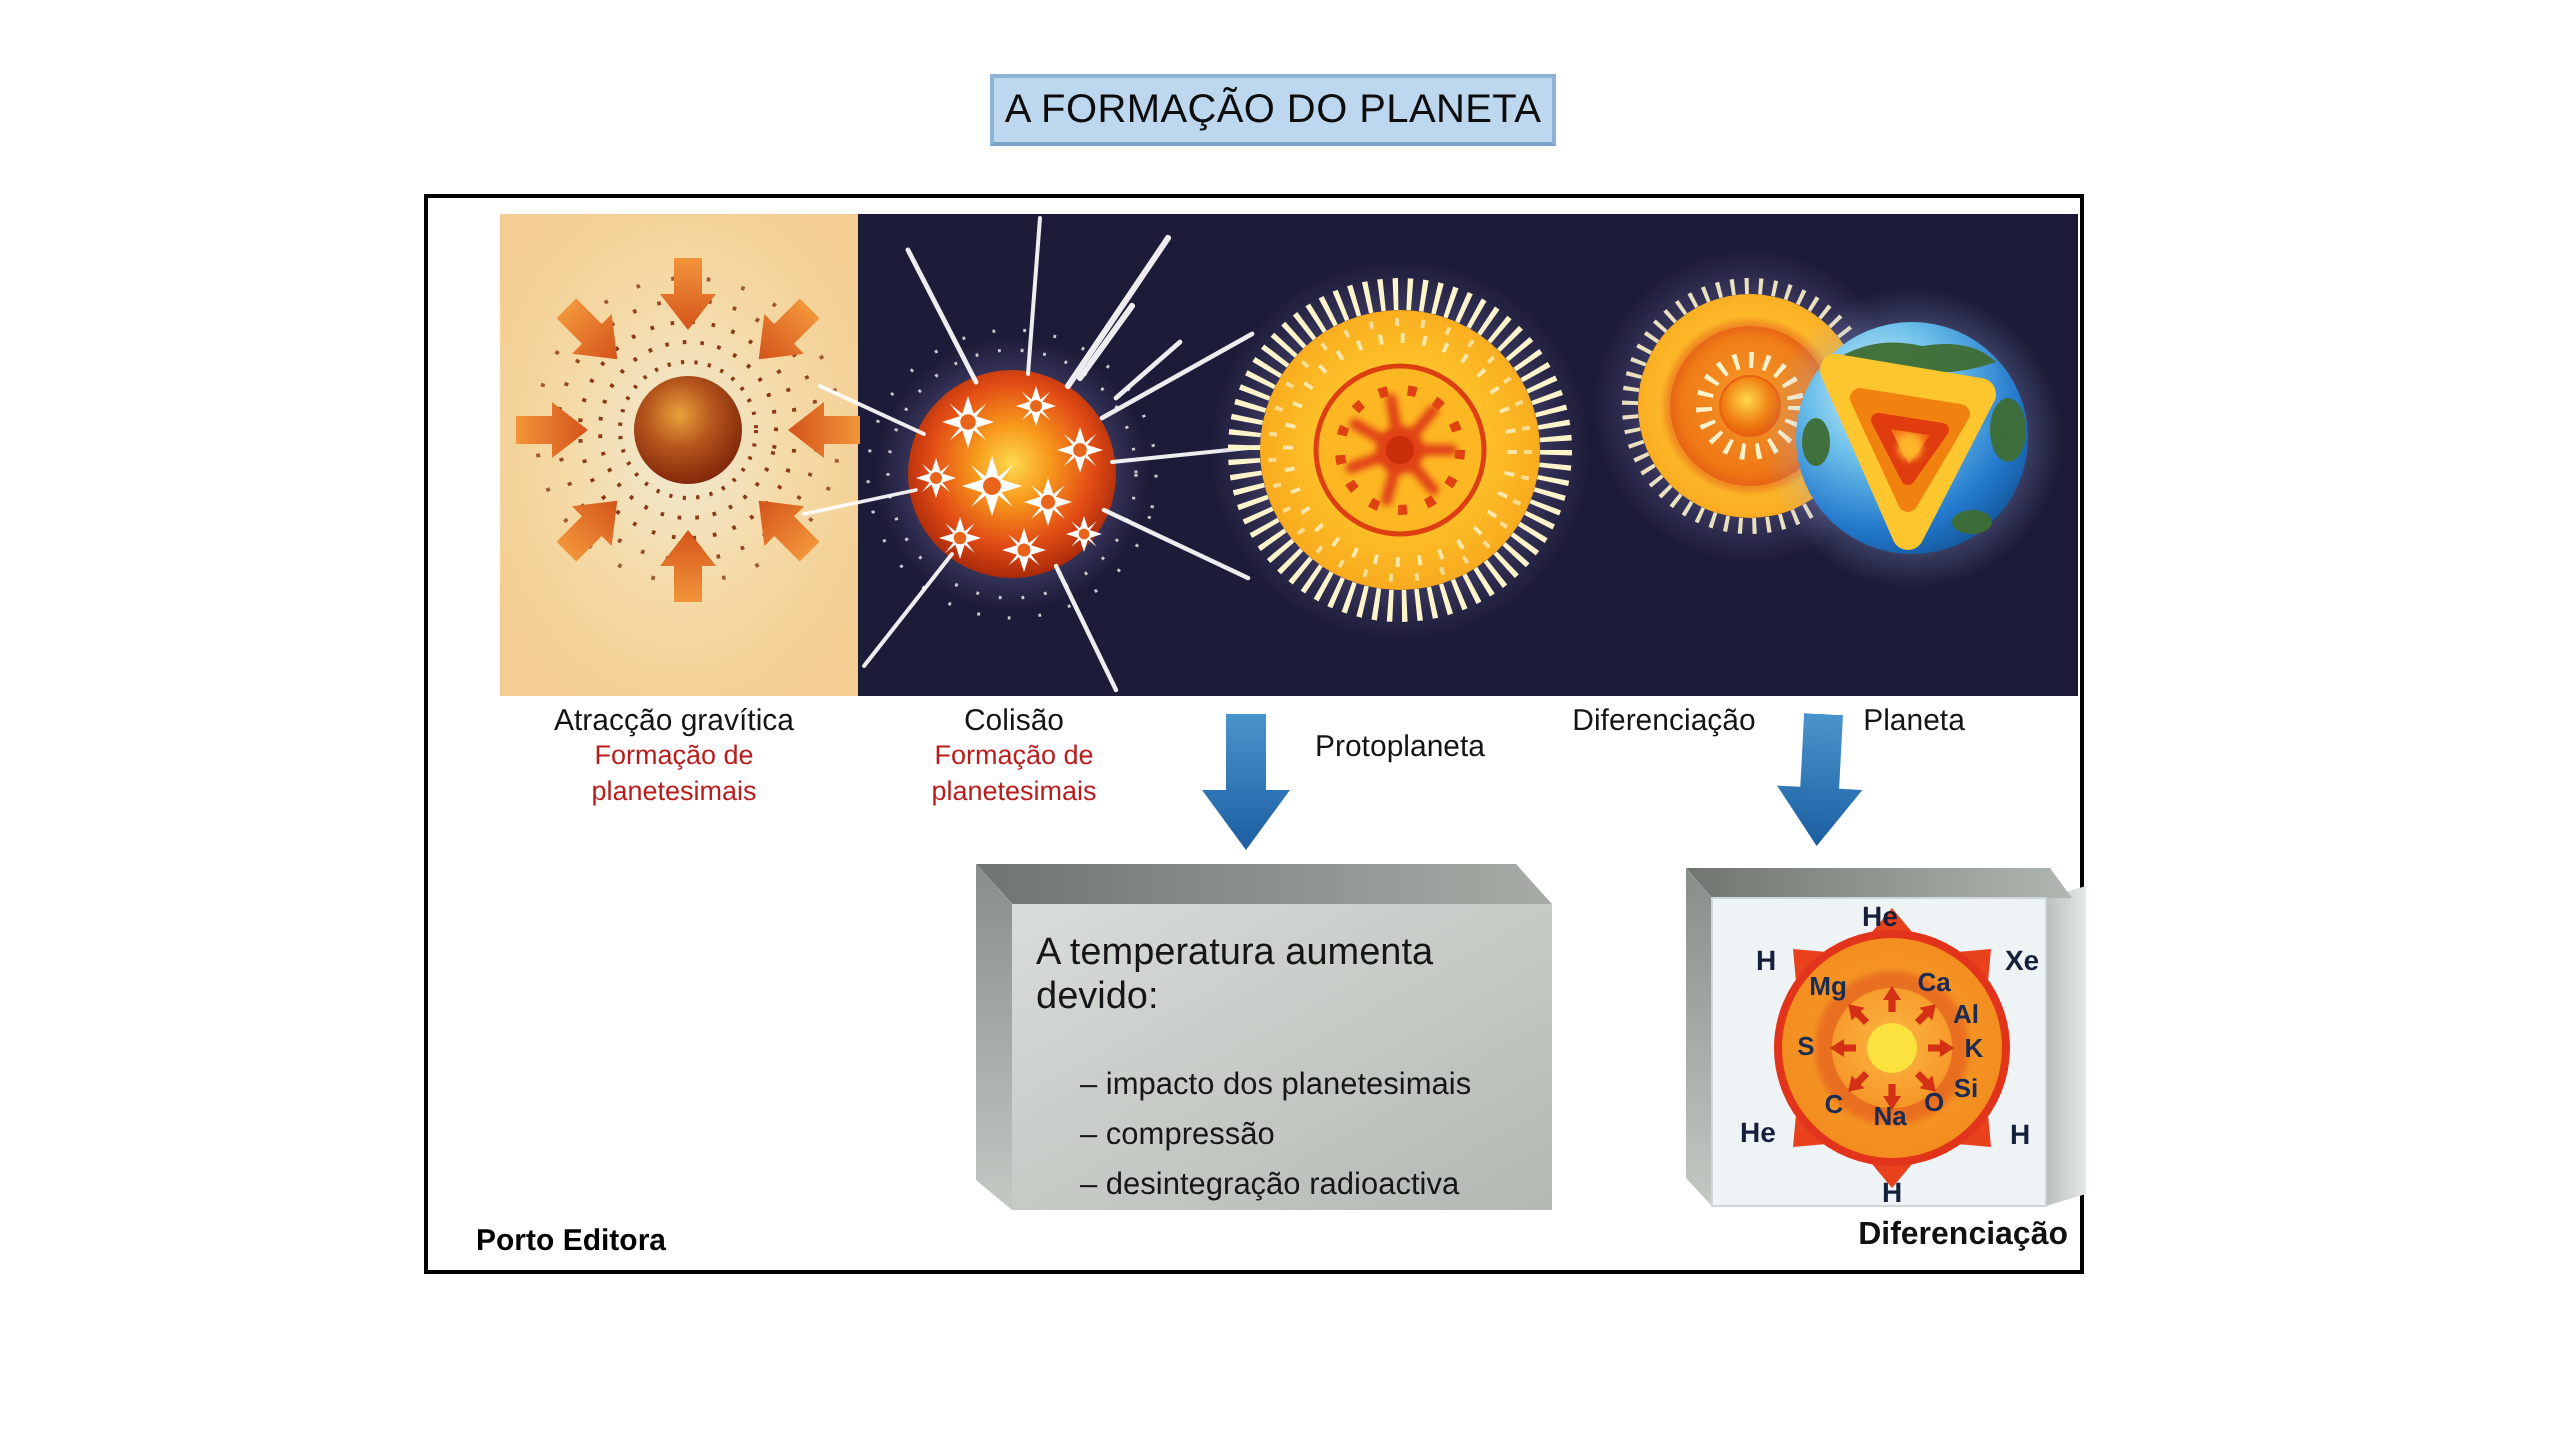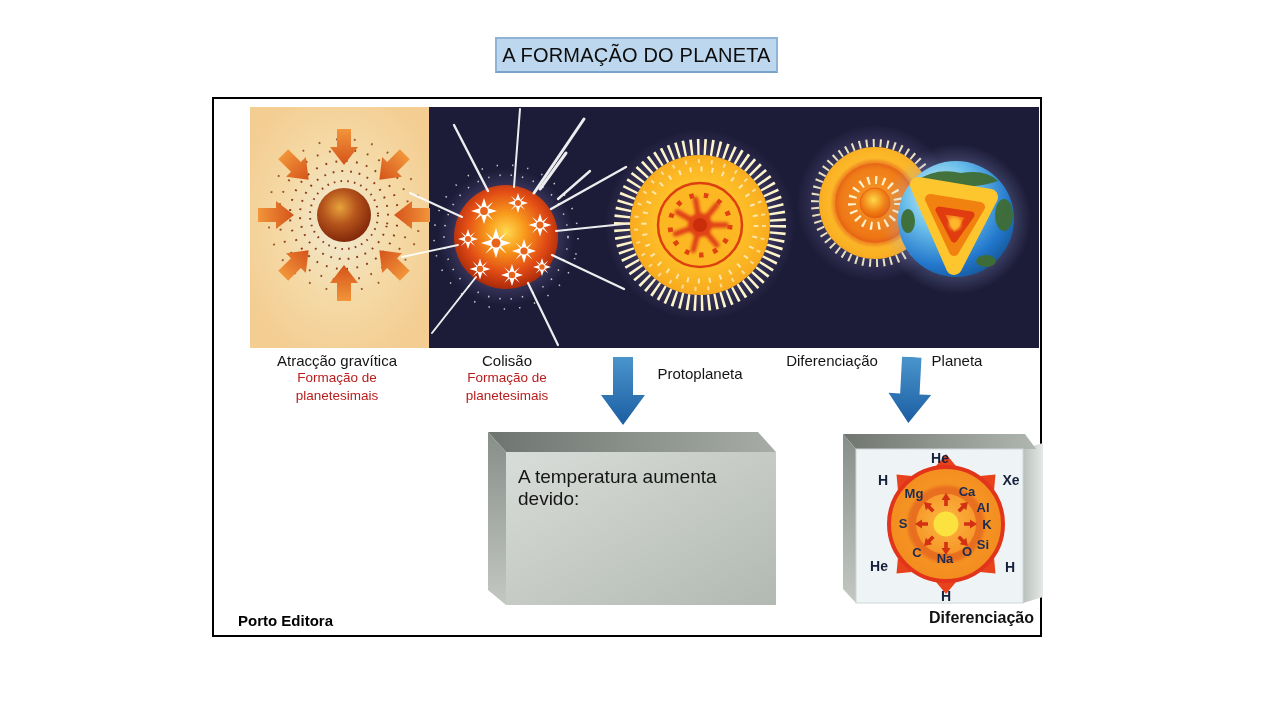--- a/index.html
+++ b/index.html
@@ -307,20 +307,25 @@
             <stop offset="0%" stop-color="#878d88"></stop>
               <stop offset="100%" stop-color="#c3c8c3"></stop>
           </linearGradient>
         </defs>
         <polygon points="8,0 278,0 296,20 26,20" fill="url(#topG)"></polygon>
         <polygon points="8,0 26,20 26,173 8,158" fill="url(#leftG)"></polygon>
         <rect x="26" y="20" width="270" height="153" fill="url(#faceG)"></rect>
       </svg>
       <div class="slab-text">
         <div class="heading">A temperatura aumenta devido:</div>
+        <ul>
+          <li>– impacto dos planetesimais</li>
+          <li>– compressão</li>
+          <li>– desintegração radioactiva</li>
+        </ul>
       </div>
     </div>
 
     <div class="slab" style="left:623px;top:334px;width:206px;height:176px;">
       <svg width="206" height="176" viewBox="0 0 206 176">
         <defs>
           <radialGradient id="odiscG" cx="50%" cy="48%" r="55%">
             <stop offset="0%" stop-color="#f9a52f"></stop>
               <stop offset="100%" stop-color="#f28a1d"></stop>
           </radialGradient>

